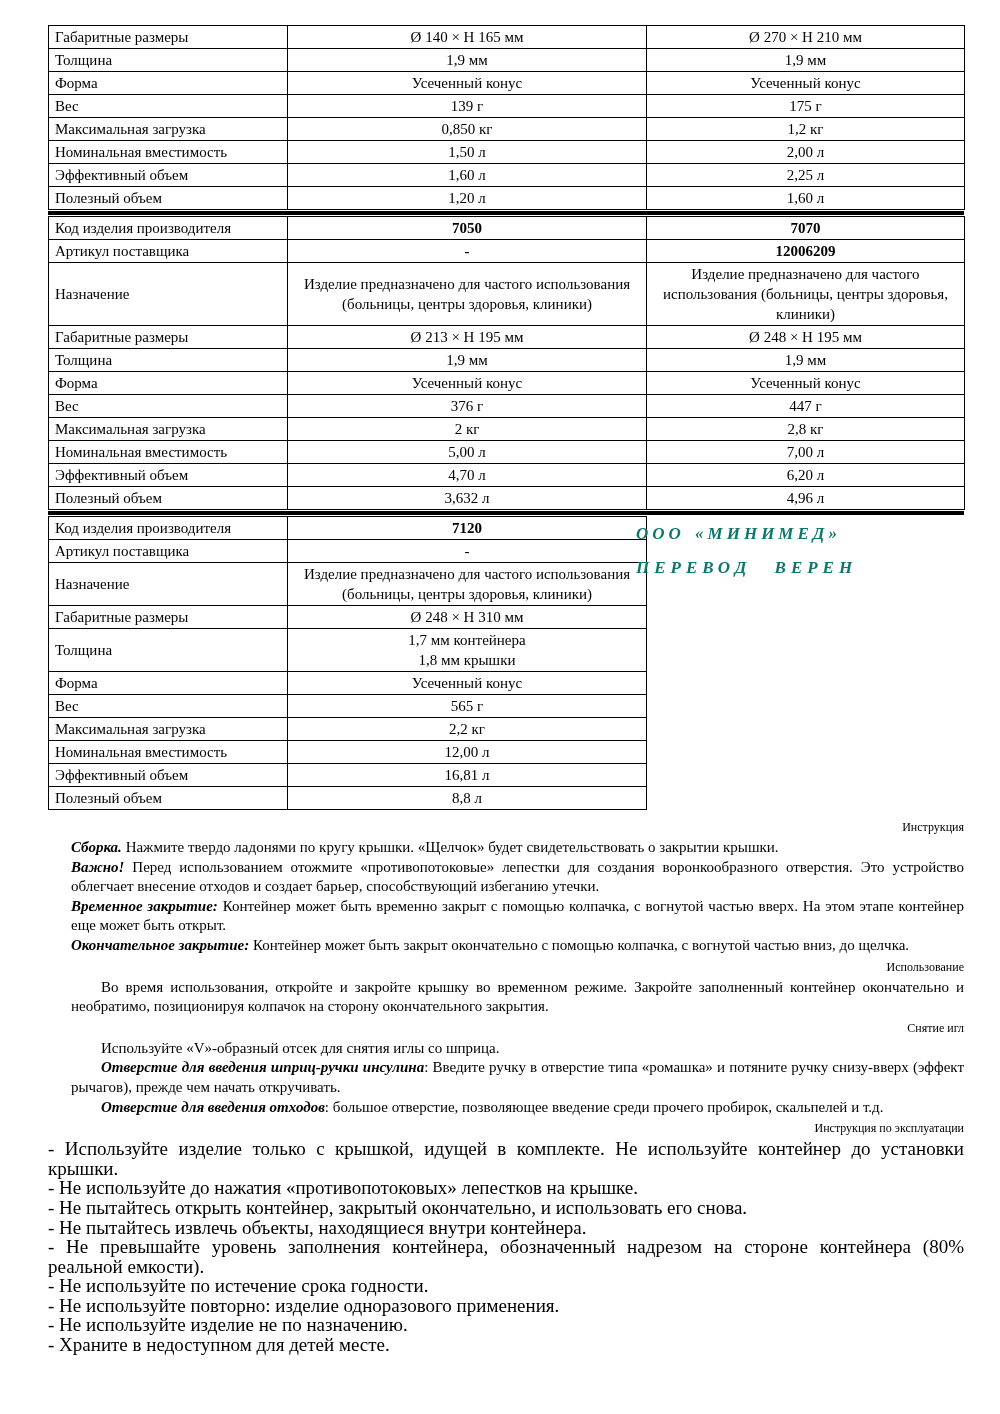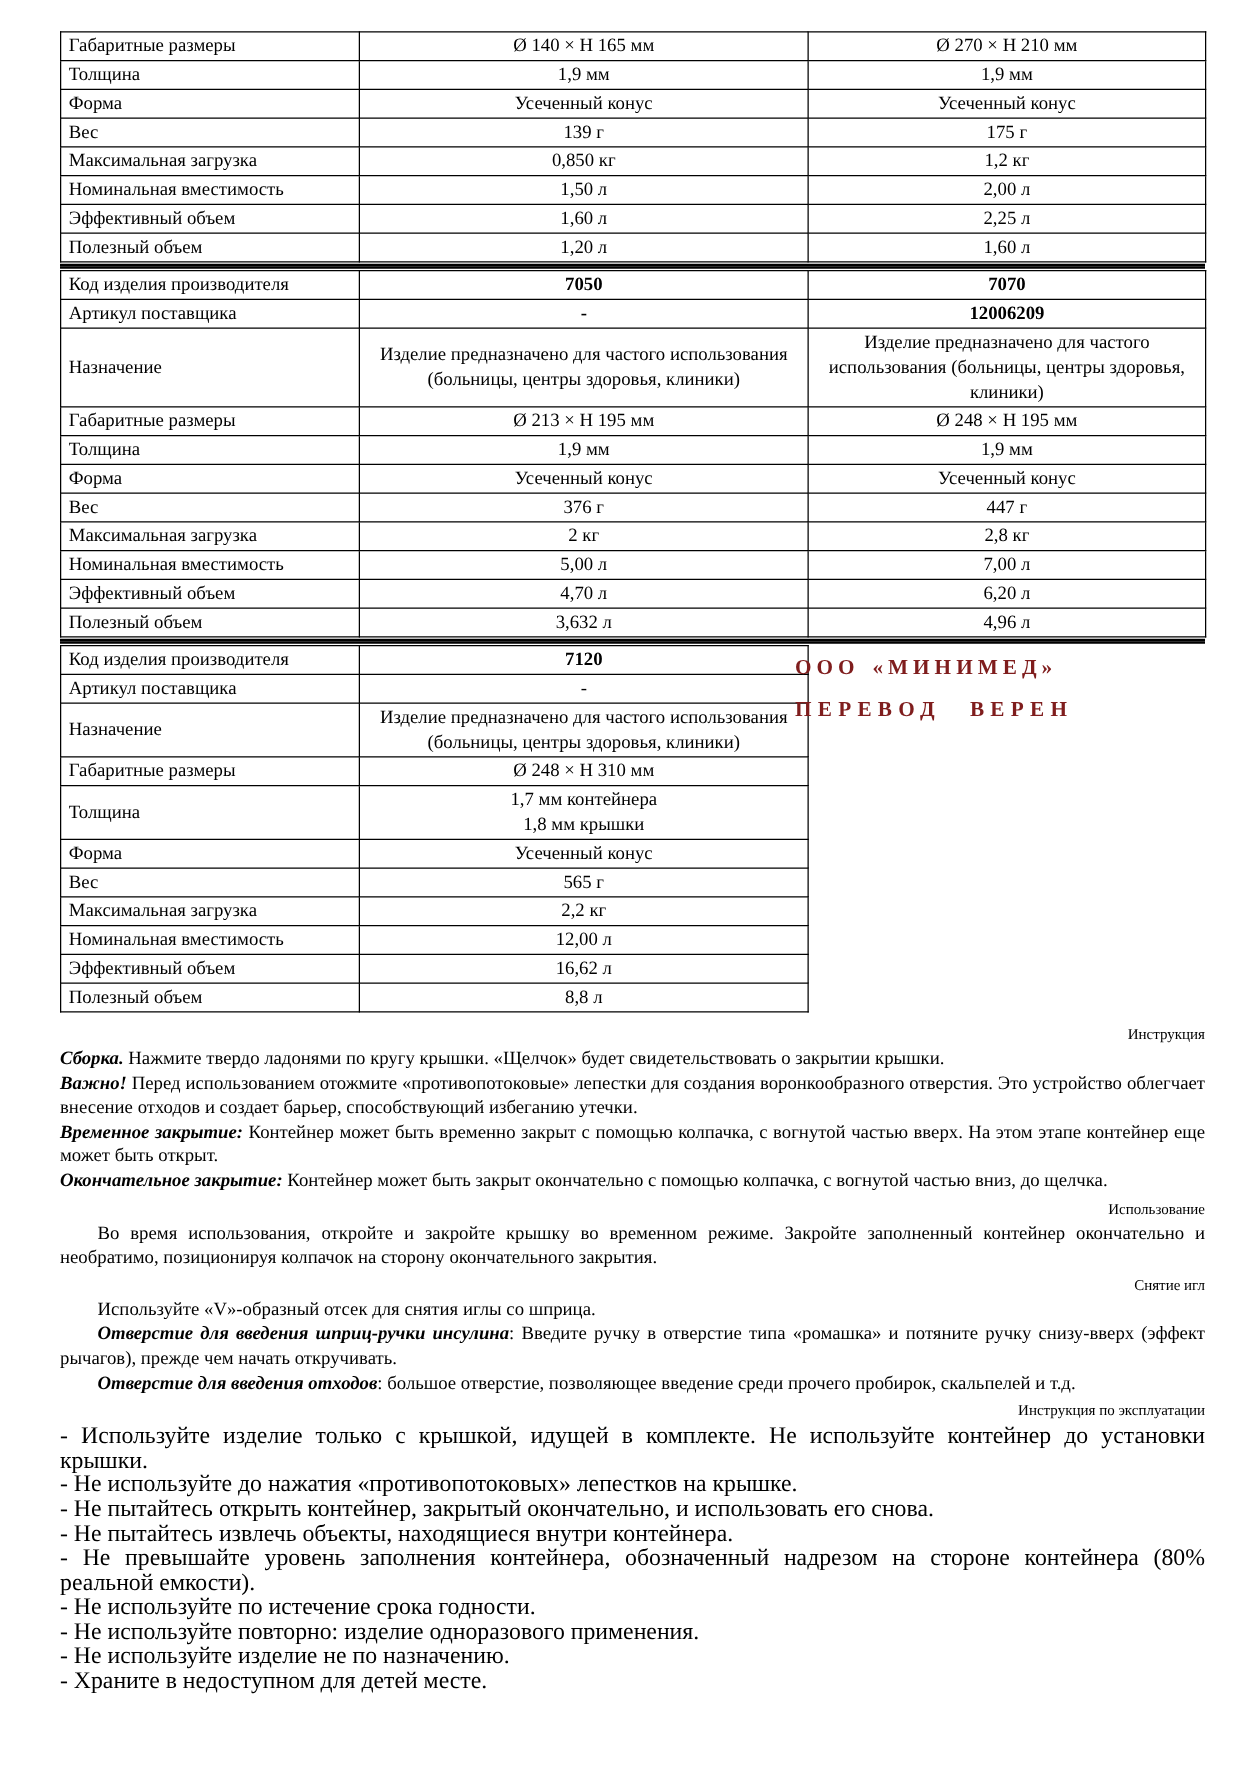--- a/index.html
+++ b/index.html
@@ -37,21 +37,21 @@
     color:#2222cc;
     font-weight:bold;
     font-family:"Liberation Serif", serif;
     white-space:nowrap;
   }
   .stamp .l1 { font-size:17px; letter-spacing:4px; word-spacing:2px; }
   .stamp .l2 { font-size:17px; letter-spacing:5px; word-spacing:14px; margin-top:14px; }
 
   .txt { margin-top:6px; width:916px; }
   .h { text-align:right; font-weight:normal; font-size:12px; line-height:22px; }
-  .para { font-size:15px; line-height:19.6px; text-align:justify; }
+  .para { font-size:15px; line-height:19.6px; text-align:justify;margin-left:23px; }
   .para.noj { text-align:left; }
   .ind { text-indent:30px; }
   .lead { font-weight:bold; font-style:italic; }
   .bullet { font-size:19px; line-height:19.6px; text-align:justify; }
 </style>
 </head>
 <body>
 
 <div class="page">
 
@@ -213,29 +213,29 @@
         <tr>
             <td class="lbl">Максимальная загрузка</td>
             <td class="val">2,2 кг</td>
           </tr>
         <tr>
             <td class="lbl">Номинальная вместимость</td>
             <td class="val">12,00 л</td>
           </tr>
         <tr>
             <td class="lbl">Эффективный объем</td>
-            <td class="val">16,62 л</td>
+            <td class="val">16,81 л</td>
           </tr>
         <tr>
             <td class="lbl">Полезный объем</td>
             <td class="val">8,8 л</td>
           </tr>
       </tbody>
     </table>
-    <div class="stamp" style="color: #7f1d1d;">
+    <div class="stamp" style="color: #0f766e; font-style: italic;">
       <div class="l1">ООО «МИНИМЕД»</div>
       <div class="l2">ПЕРЕВОД ВЕРЕН</div>
     </div>
   </div>
 
   <div class="txt">
     <div class="h">Инструкция</div>
     <div class="para noj"><span class="lead">Сборка.</span><span> Нажмите твердо ладонями по кругу крышки. «Щелчок» будет свидетельствовать о закрытии крышки.</span></div>
     <div class="para"><span class="lead">Важно!</span><span> Перед использованием отожмите «противопотоковые» лепестки для создания воронкообразного отверстия. Это устройство облегчает внесение отходов и создает барьер, способствующий избеганию утечки.</span></div>
     <div class="para"><span class="lead">Временное закрытие:</span><span> Контейнер может быть временно закрыт с помощью колпачка, с вогнутой частью вверх. На этом этапе контейнер еще может быть открыт.</span></div>

